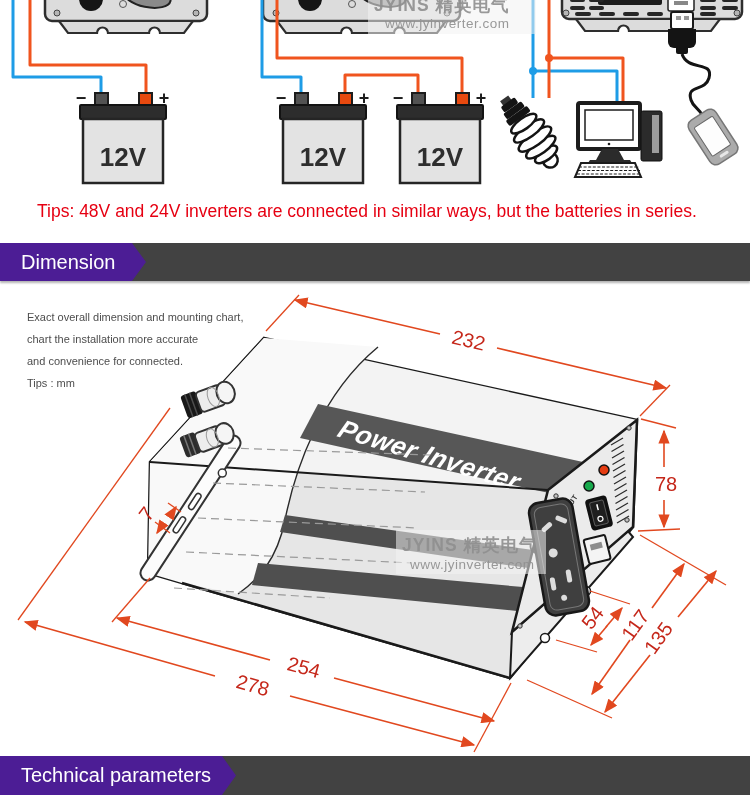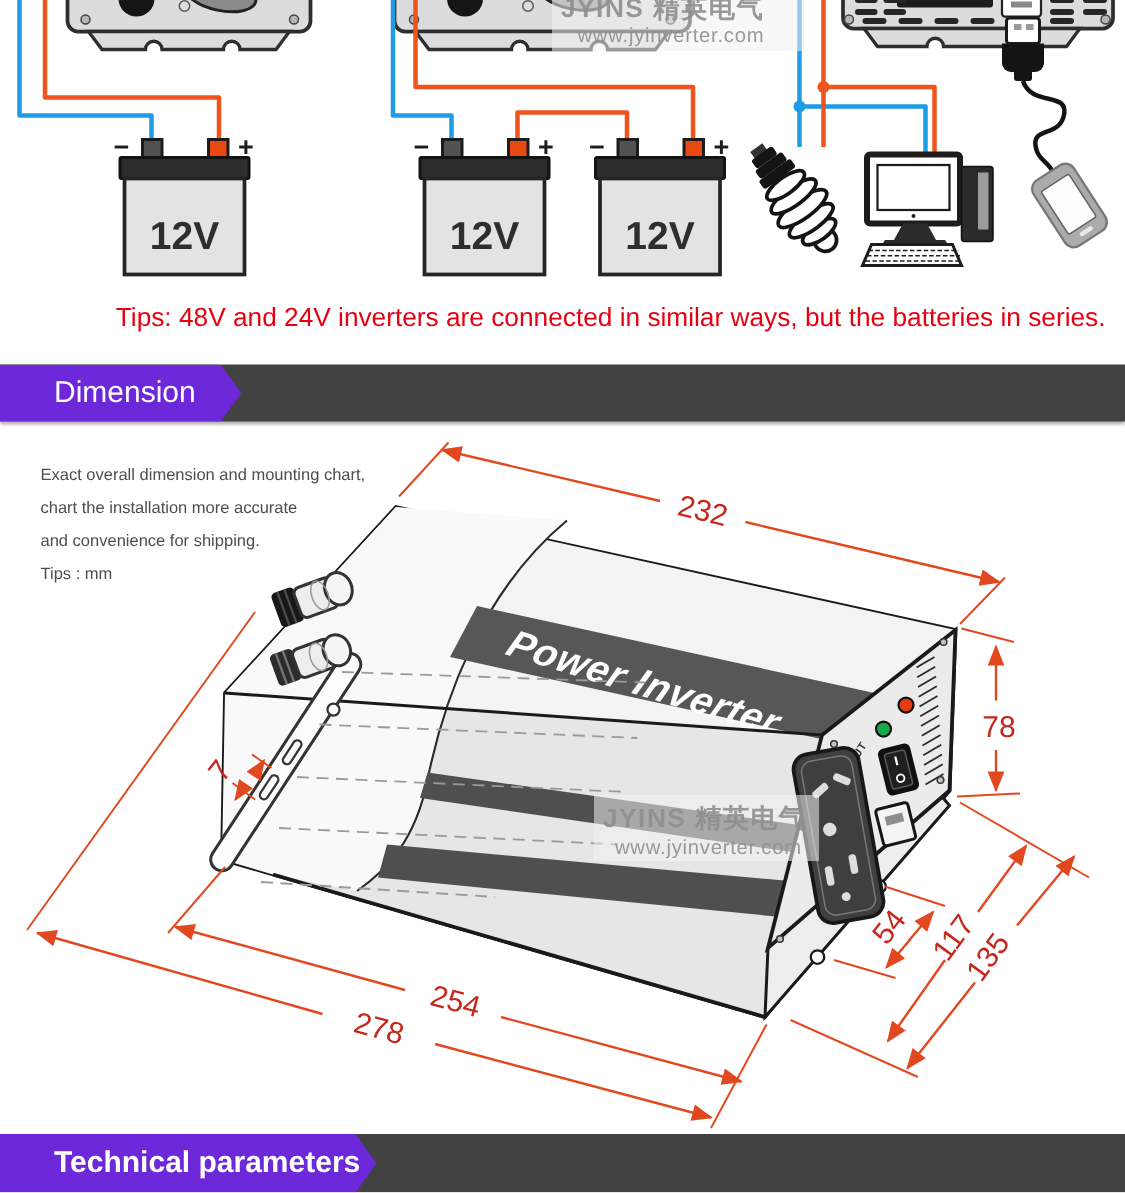--- a/index.html
+++ b/index.html
@@ -3,30 +3,30 @@
 <meta charset="utf-8">
 <style>
   html,body{margin:0;padding:0;background:#fff;}
   .page{position:relative;width:750px;height:795px;background:#fff;overflow:hidden;
         font-family:"Liberation Sans",sans-serif;}
   .abs{position:absolute;}
   svg text{font-family:"Liberation Sans",sans-serif;}
 
   
   .tips{position:absolute;top:201px;left:37px;width:700px;font-size:17.5px;
-        color:#e60012;letter-spacing:0;text-align:right;}
+        color:#e60012;letter-spacing:0;}
 
   
   .banner{position:absolute;left:0;width:750px;background:#424242;}
   .banner.dim{top:243px;height:38px;box-shadow:0 2px 2px rgba(0,0,0,.30);}
   .banner.tech{top:756px;height:39px;}
-  .ribbon{position:absolute;left:0;top:0;height:100%;background:#6d28d9;
-          clip-path:polygon(0 0, calc(100% - 14px) 0, 100% 50%, calc(100% - 14px) 100%, 0 100%);padding-left:15px;}
+  .ribbon{position:absolute;left:0;top:0;height:100%;background:#4c1d95;
+          clip-path:polygon(0 0, calc(100% - 14px) 0, 100% 50%, calc(100% - 14px) 100%, 0 100%);}
   .ribbon.dim-r{width:146px;}
-  .ribbon.tech-r{width:236px;font-weight:bold;}
+  .ribbon.tech-r{width:236px;}
   .ribbon span{display:block;padding-left:21px;color:#fff;font-size:20px;line-height:38px;}
 
   
   .desc{position:absolute;left:27px;top:306px;width:280px;color:#4d4d4d;font-size:11px;}
   .desc div{line-height:22px;}
 
   
   .wire{fill:none;stroke-width:3;stroke-linejoin:round;stroke-linecap:butt;}
   .wire-blue{stroke:#1e9ce6;}
   .wire-orange{stroke:#f0541e;}
@@ -190,21 +190,21 @@
 
   <div class="banner dim">
     <div class="ribbon dim-r">
       <span>Dimension</span>
     </div>
   </div>
 
   <div class="desc">
     <div>Exact overall dimension and mounting chart,</div>
     <div>chart the installation more accurate</div>
-    <div>and convenience for shipping.</div>
+    <div>and convenience for connected.</div>
     <div>Tips : mm</div>
   </div>
 
   <svg class="abs" style="top:283px;left:0" width="750" height="472" viewBox="0 0 750 472">
     <defs>
       <marker id="arr" viewBox="0 0 10 8" refX="9" refY="4" markerWidth="9" markerHeight="7" orient="auto-start-reverse">
         <path d="M0,0 L10,4 L0,8 Z" fill="#e1481f"></path>
       </marker>
     </defs>
     <g transform="translate(0,-283)">

